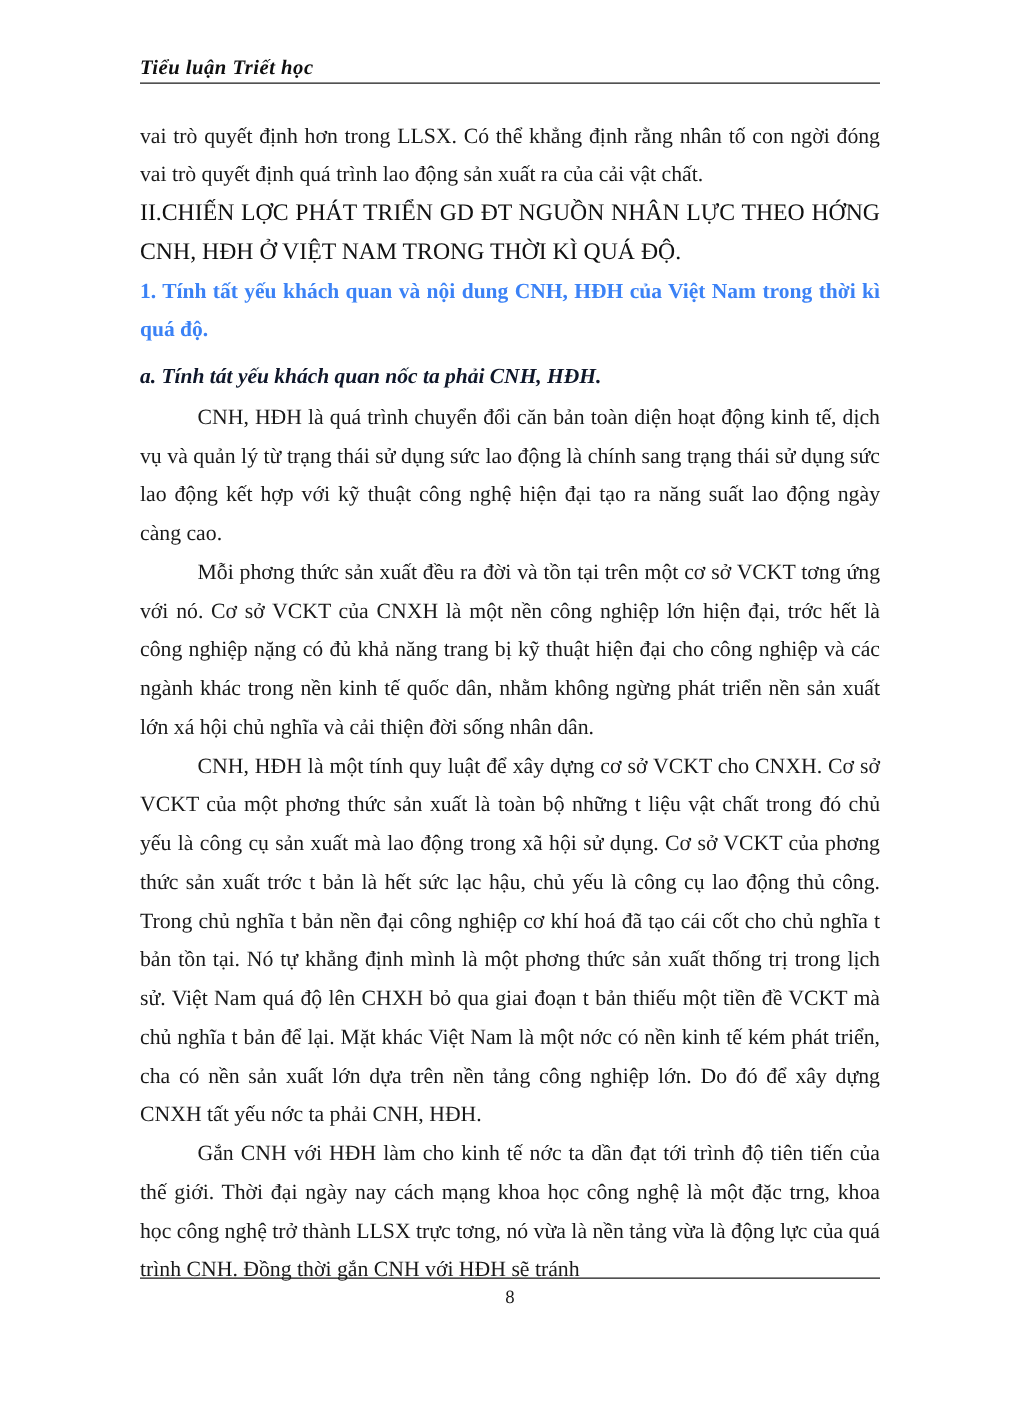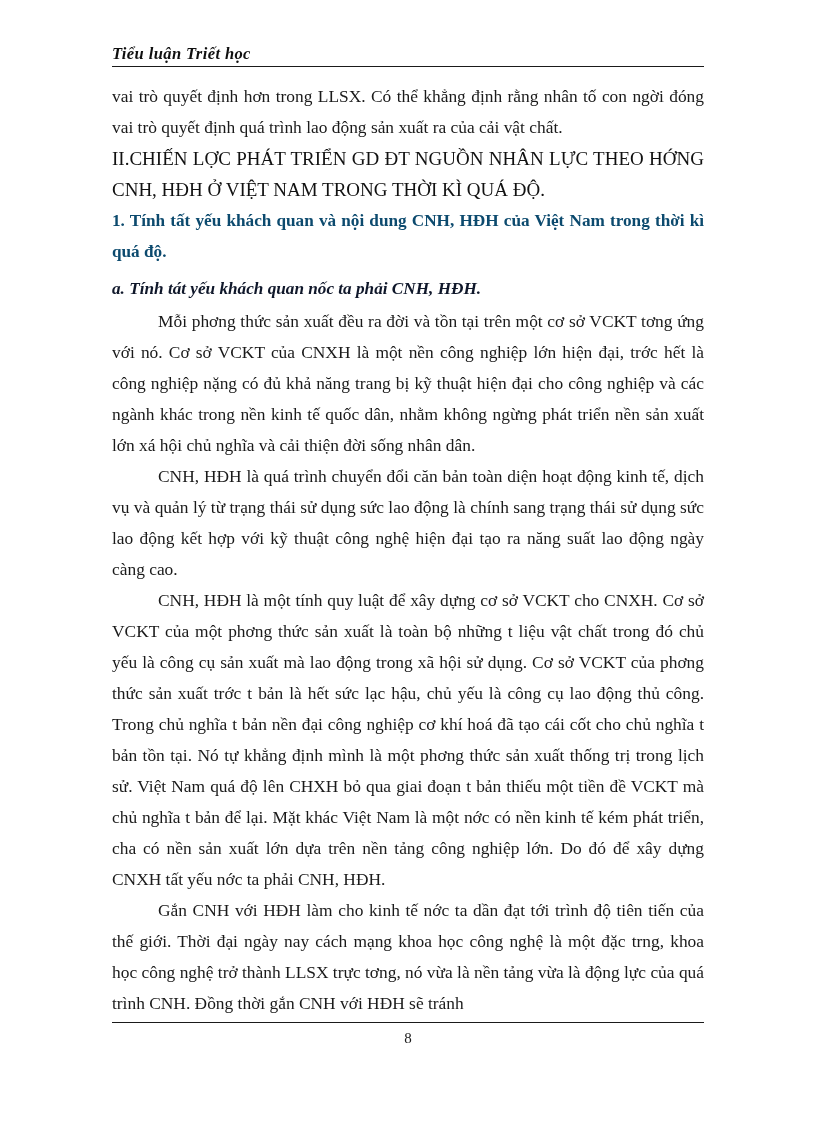--- a/index.html
+++ b/index.html
@@ -34,21 +34,21 @@
     padding-bottom: 2px;
     white-space: nowrap;
   }
   .rule {
     border: 0;
     border-top: 1.6px solid #1a1a1a;
     margin: 0;
     width: 100%;
   }
   .body-area {
-    margin-top: 14px;
+    margin-top: 26px;
   }
   p {
     margin: 0 0 0 0;
     font-size: 17.4px;
     line-height: 31px;
     text-align: justify;
     text-justify: inter-word;
     color: #1a1a1a;
   }
   p.indent {
@@ -58,21 +58,21 @@
     font-size: 19px;
     line-height: 31px;
     text-align: justify;
     color: #111111;
   }
   .heading-bold {
     font-weight: bold;
     font-size: 17.2px;
     line-height: 31px;
     text-align: justify;
-    color: #0c4a6e;
+    color: #3b82f6;
   }
   .heading-bolditalic {
     font-weight: bold;
     font-style: italic;
     font-size: 17.2px;
     line-height: 31px;
     color: #0f172a;
   }
   .gap-sm { height: 2px; }
   .gap-md { height: 6px; }
@@ -109,23 +109,23 @@
       <div class="heading-caps">II.CHIẾN LỢC   PHÁT TRIỂN GD ĐT NGUỒN NHÂN LỰC THEO HỚNG   CNH, HĐH Ở VIỆT NAM TRONG THỜI KÌ QUÁ ĐỘ.</div>
 
       <div class="heading-bold">1. Tính tất yếu khách quan và nội dung CNH, HĐH của Việt Nam trong thời kì quá độ.</div>
 
       <div class="gap-md"></div>
 
       <div class="heading-bolditalic">a. Tính tát yếu khách quan nốc   ta phải CNH, HĐH.</div>
 
       <div class="gap-sm"></div>
 
+      <p class="indent">CNH, HĐH là quá trình chuyển đổi căn bản toàn diện hoạt động kinh tế, dịch vụ và quản lý từ trạng thái sử dụng sức lao động là chính sang trạng thái sử dụng sức lao động kết hợp với kỹ thuật công nghệ hiện đại tạo ra năng suất lao động ngày càng cao.</p>
+
       <p class="indent">Mỗi phơng   thức sản xuất đều ra đời và tồn tại trên một cơ sở VCKT tơng   ứng với nó. Cơ sở VCKT của CNXH là một nền công nghiệp lớn hiện đại, trớc   hết là công nghiệp nặng có đủ khả năng trang bị kỹ thuật hiện đại cho công nghiệp và các ngành khác trong nền kinh tế quốc dân, nhằm không ngừng phát triển nền sản xuất lớn xá hội chủ nghĩa và cải thiện đời sống nhân dân.</p>
-
-      <p class="indent">CNH, HĐH là quá trình chuyển đổi căn bản toàn diện hoạt động kinh tế, dịch vụ và quản lý từ trạng thái sử dụng sức lao động là chính sang trạng thái sử dụng sức lao động kết hợp với kỹ thuật công nghệ hiện đại tạo ra năng suất lao động ngày càng cao.</p>
 
       <p class="indent">CNH, HĐH là một tính quy luật để xây dựng cơ sở VCKT cho CNXH. Cơ sở VCKT của một phơng   thức sản xuất là toàn bộ những t   liệu vật chất trong đó chủ yếu là công cụ sản xuất mà lao động trong xã hội sử dụng. Cơ sở VCKT của phơng   thức sản xuất trớc   t   bản là hết sức lạc hậu, chủ yếu là công cụ lao động thủ công. Trong chủ nghĩa t   bản nền đại công nghiệp cơ khí hoá đã tạo cái cốt cho chủ nghĩa t   bản tồn tại. Nó tự khẳng định mình là một phơng   thức sản xuất thống trị trong lịch sử. Việt Nam quá độ lên CHXH bỏ qua giai đoạn t   bản thiếu một tiền đề VCKT mà chủ nghĩa t   bản để lại. Mặt khác Việt Nam là một nớc   có nền kinh tế kém phát triển, cha có nền sản xuất lớn dựa trên nền tảng công nghiệp lớn. Do đó để xây dựng CNXH tất yếu nớc   ta phải CNH, HĐH.</p>
 
       <p class="indent">Gắn CNH với HĐH làm cho kinh tế nớc   ta dần đạt tới trình độ tiên tiến của thế giới. Thời đại ngày nay cách mạng khoa học công nghệ là một đặc trng,  khoa học công nghệ trở thành LLSX trực tơng, nó vừa là nền tảng vừa là động lực của quá trình CNH. Đồng thời gắn CNH với HĐH sẽ tránh</p>
 
     </div>
   </div>
 
   <div class="footer">
     <hr class="rule">

